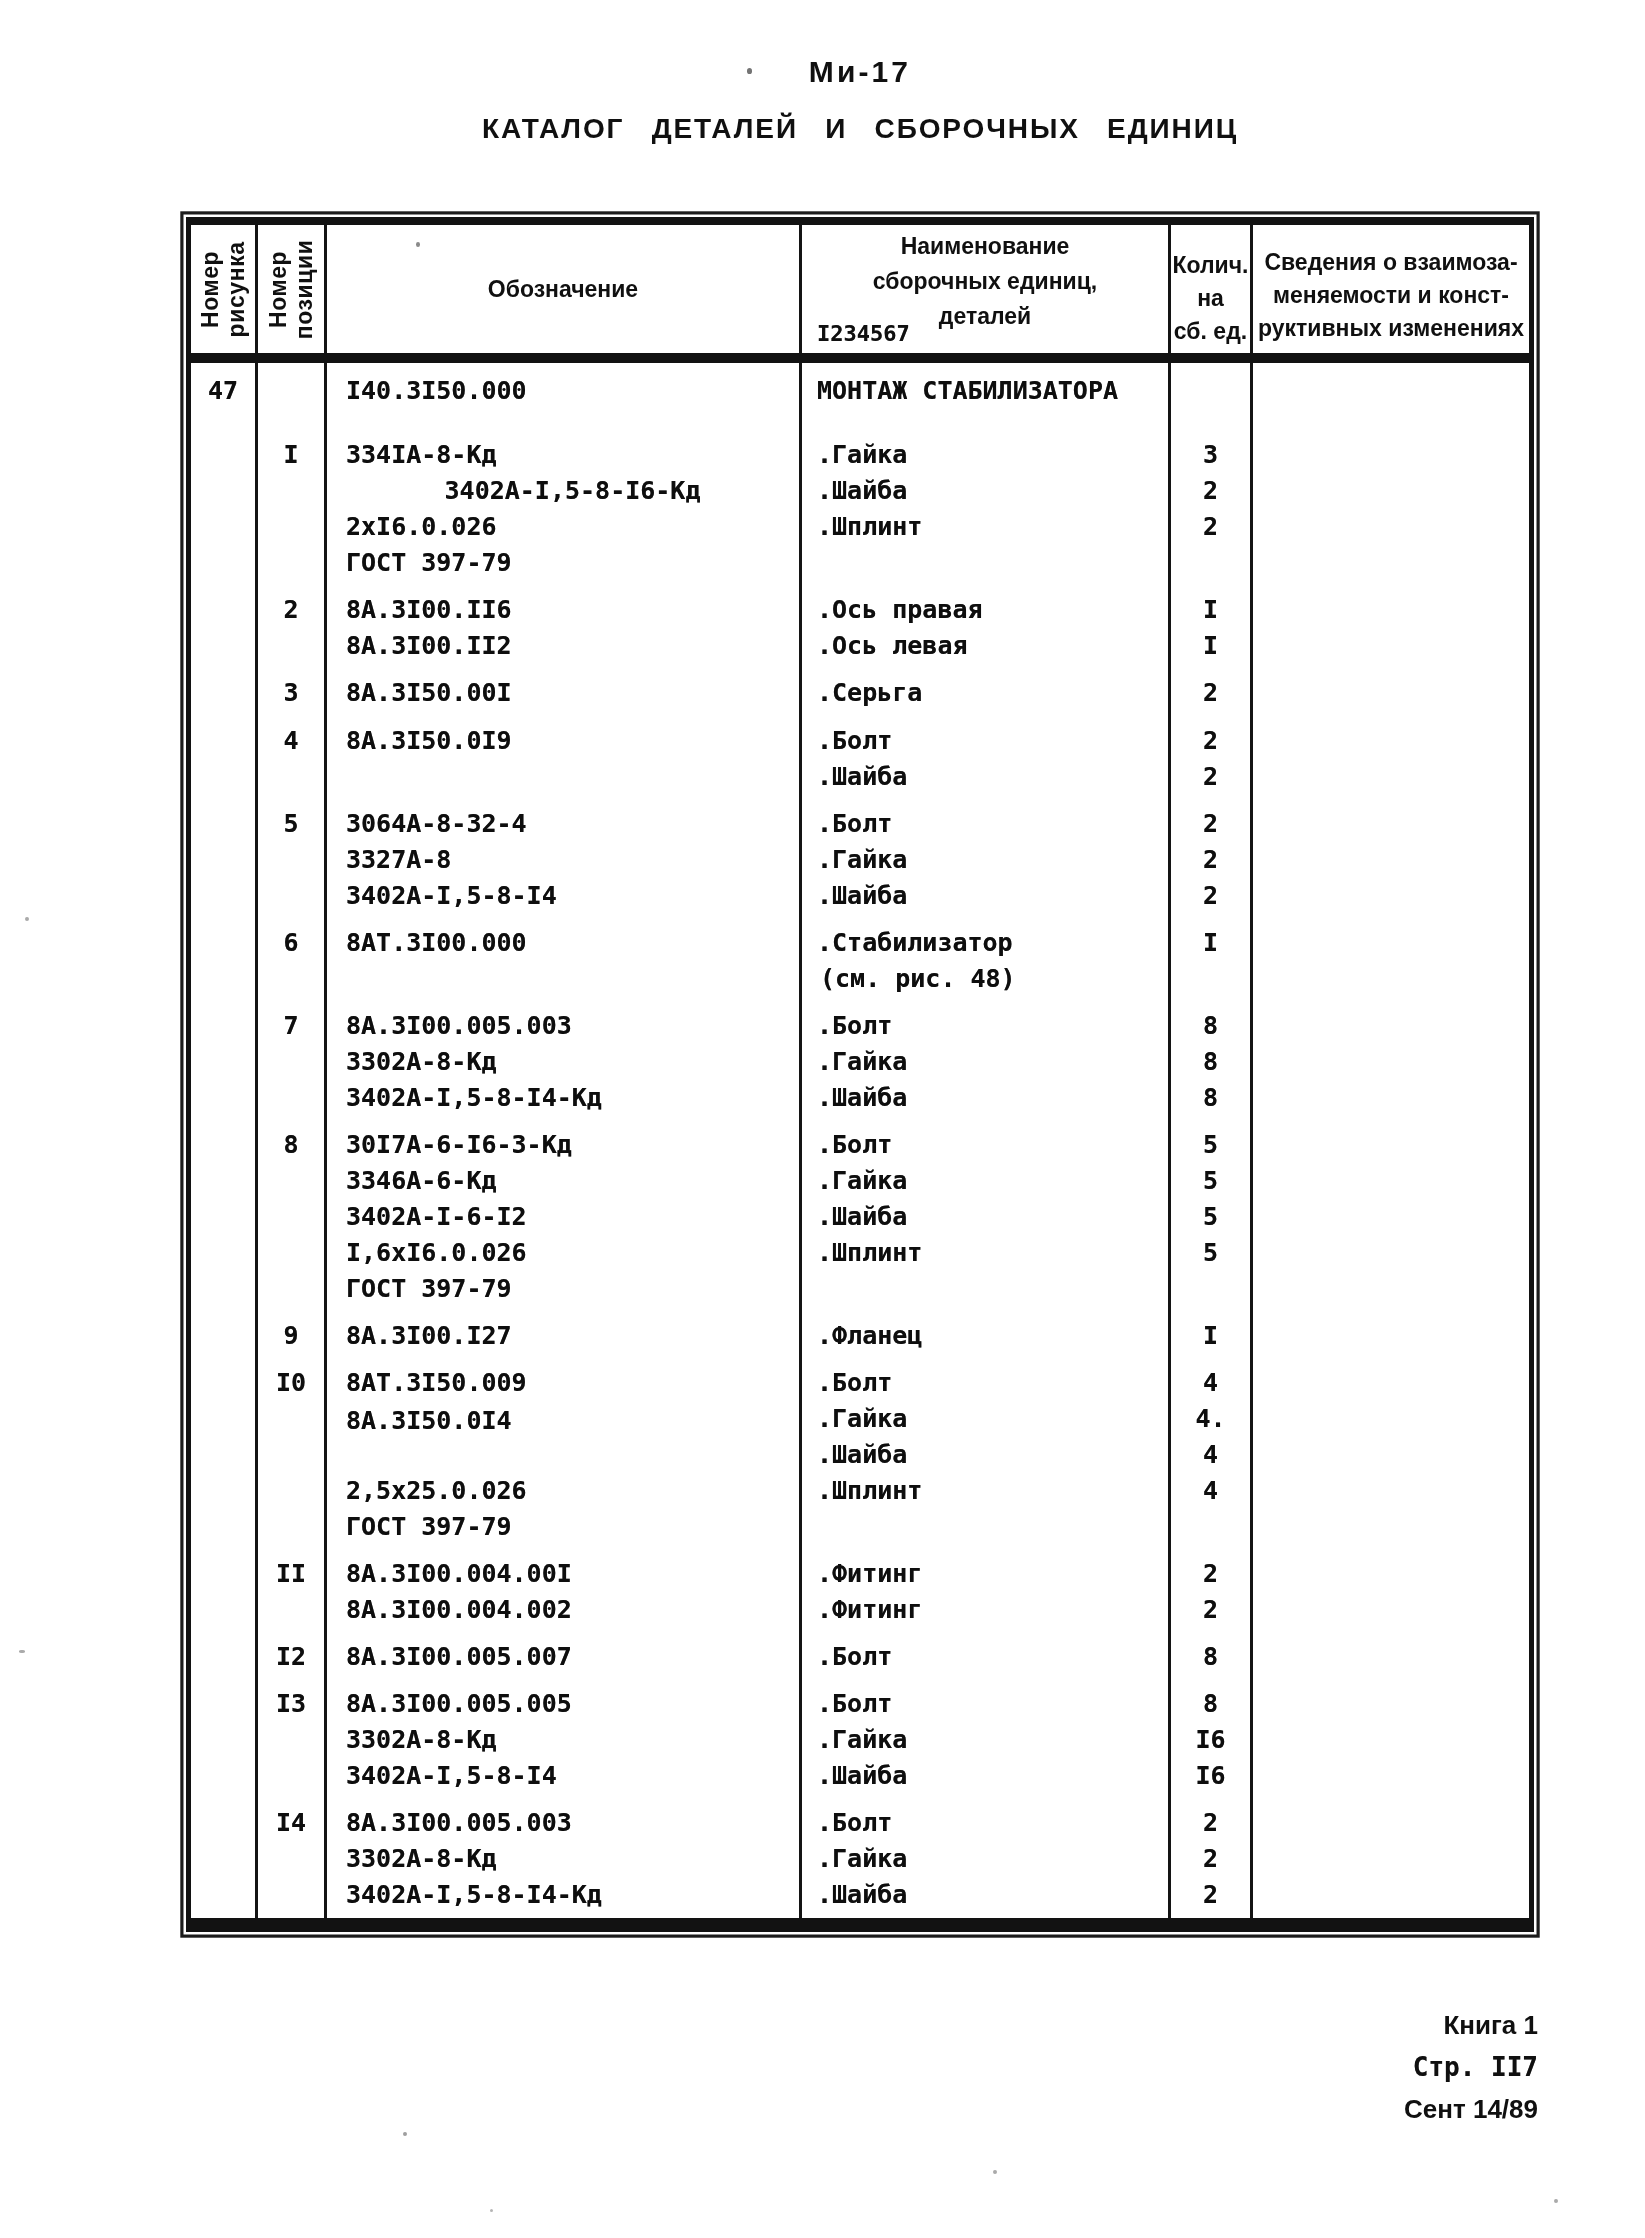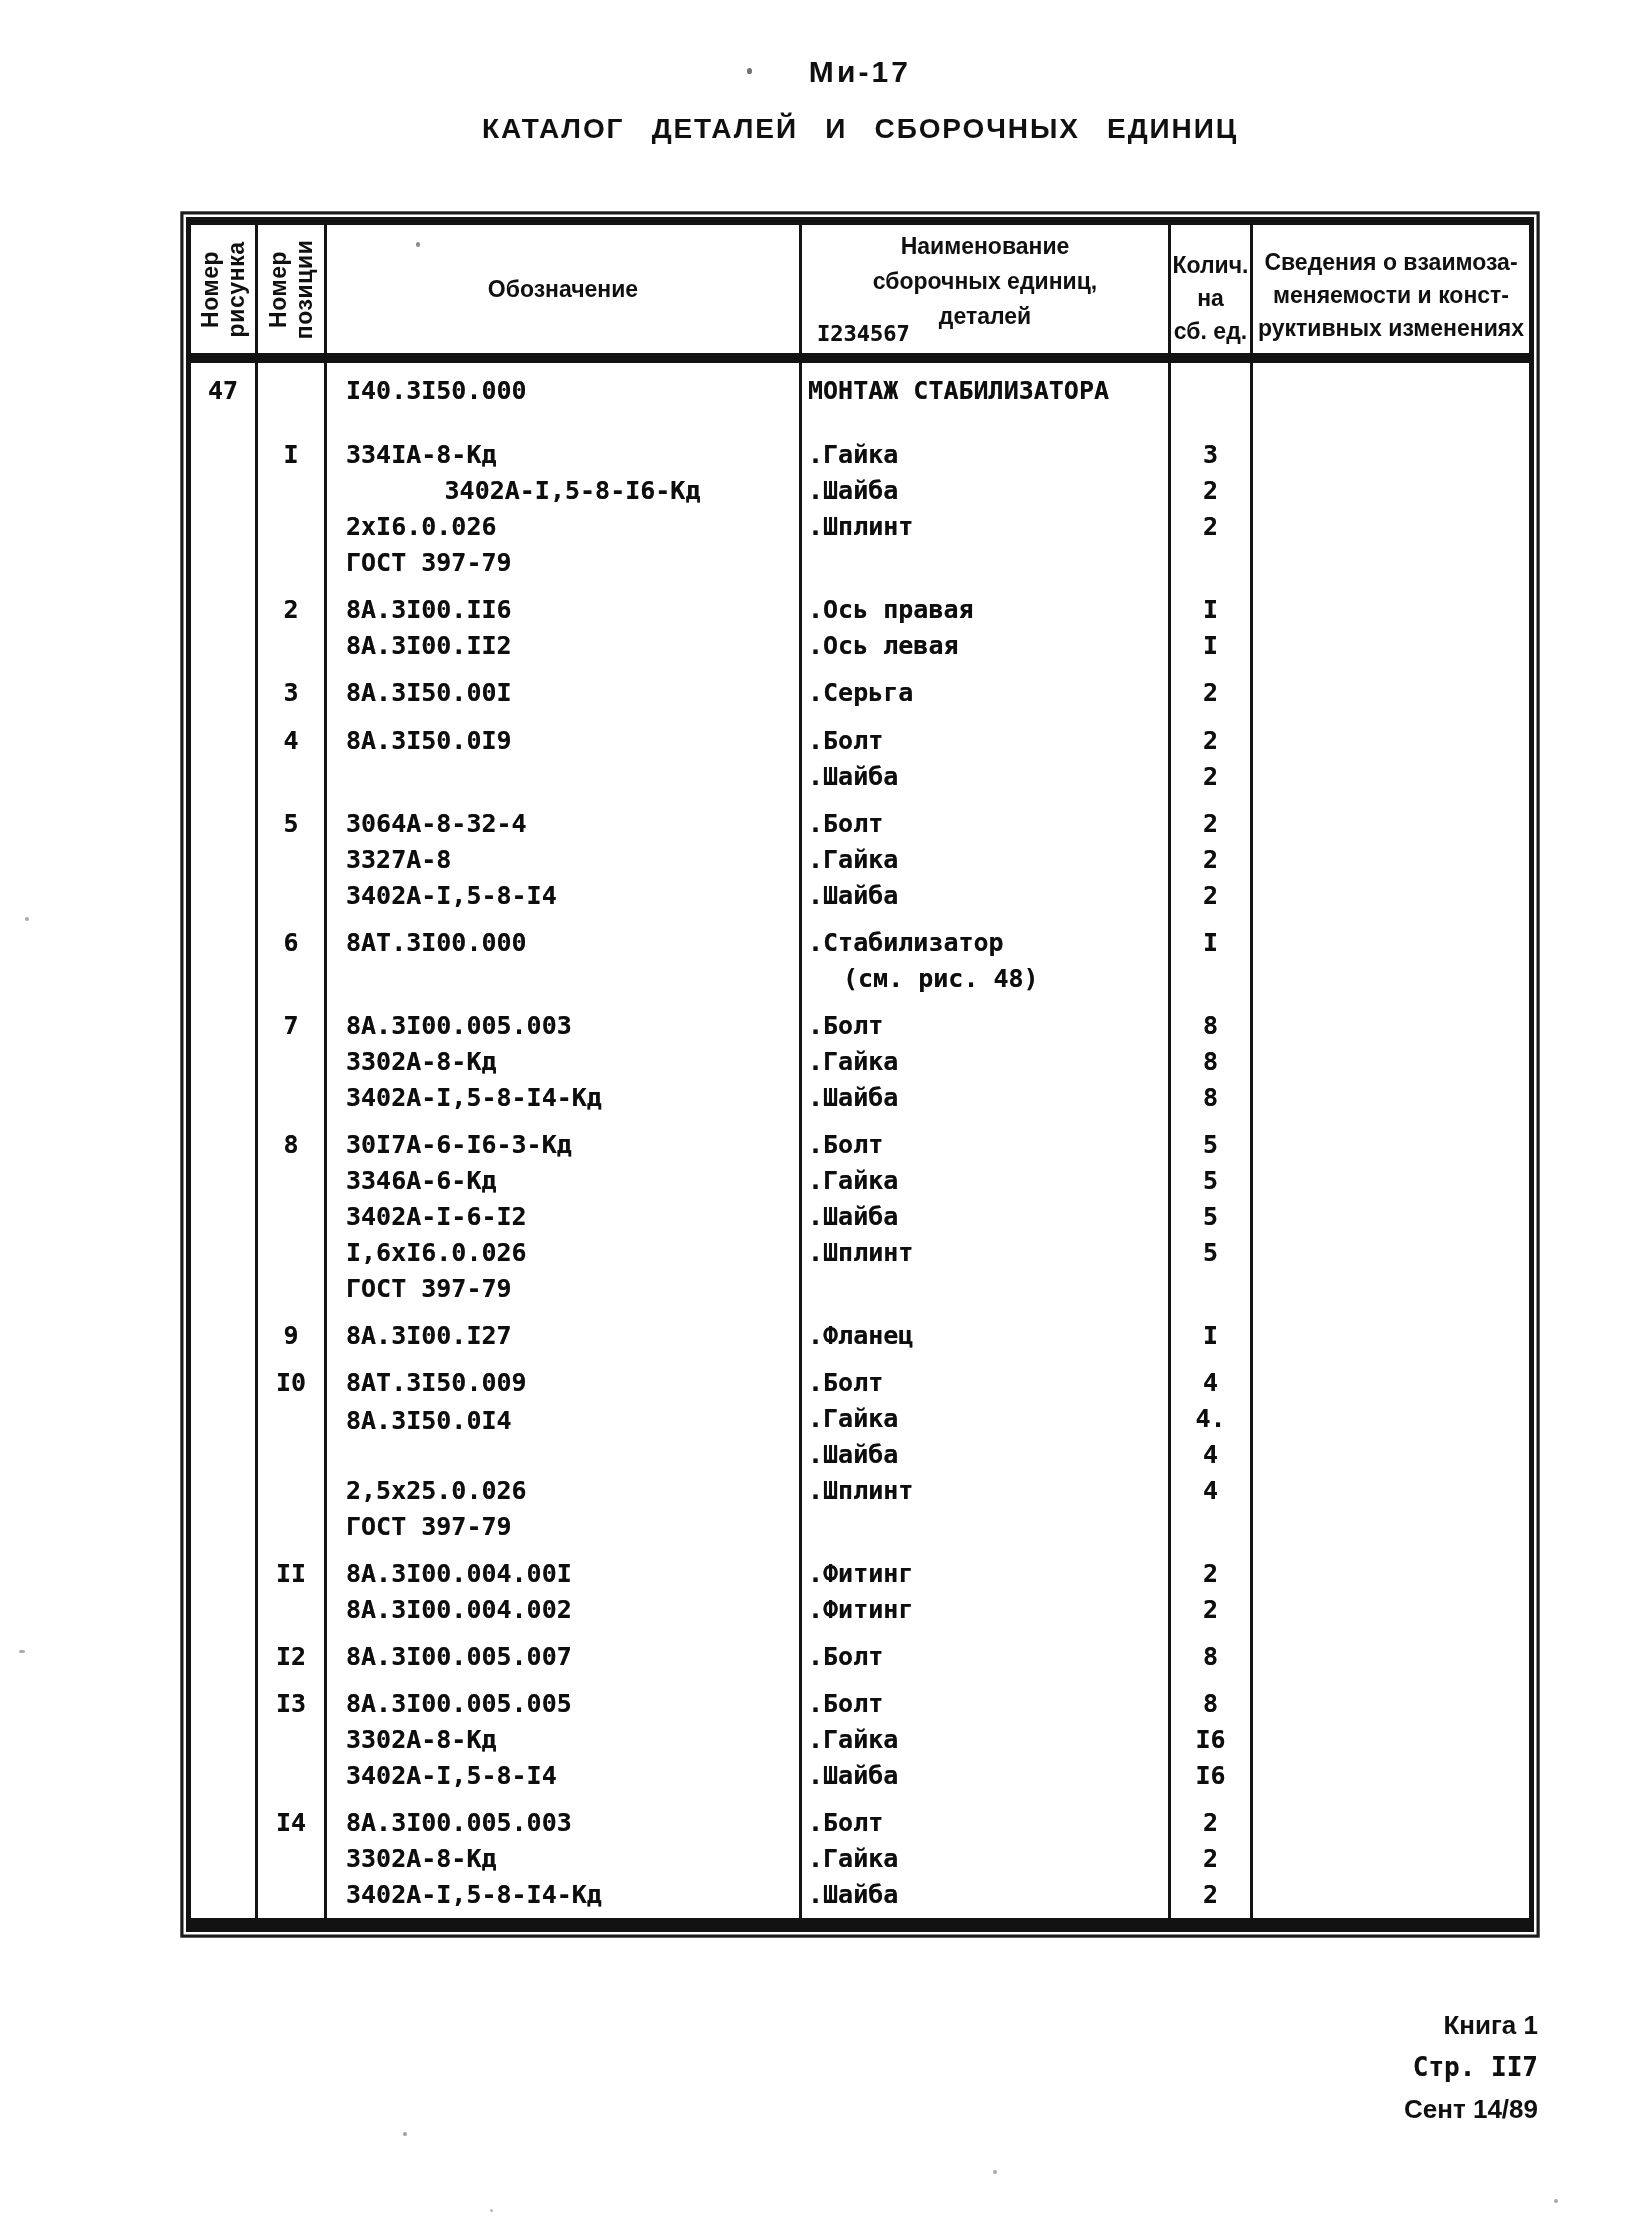--- a/index.html
+++ b/index.html
@@ -39,23 +39,23 @@
 
   .t-body{height:1555px;}
   .b-col{position:relative;border-right:3.8px solid #141414;}
   .b-col:last-child{border-right:none;}
   .bline{
     position:absolute;left:0;right:0;height:36px;
     font-family:"DejaVu Sans Mono",monospace;font-weight:700;font-size:25px;
     white-space:pre;color:#0e0e0e;text-shadow:0 0 0.6px rgba(0,0,0,.55);
   }
   .b-desig .bline{padding-left:19px;}
-  .b-name  .bline{padding-left:6px;}
+  .b-name  .bline{padding-left:15px;}
   .bline.center{text-align:center;padding:0;}
-  .bline.indent{padding-left:41px;}
+  .bline.indent{padding-left:18px;}
 
   
   .footer{position:absolute;right:107px;top:2004px;text-align:right;
           font-size:26px;font-weight:700;line-height:42px;}
   .footer .mono{font-family:"DejaVu Sans Mono",monospace;text-shadow:0 0 0.6px rgba(0,0,0,.5);}
 
   
   .speck{position:absolute;background:#2a2a2a;border-radius:50%;}
 </style>
 </head>

